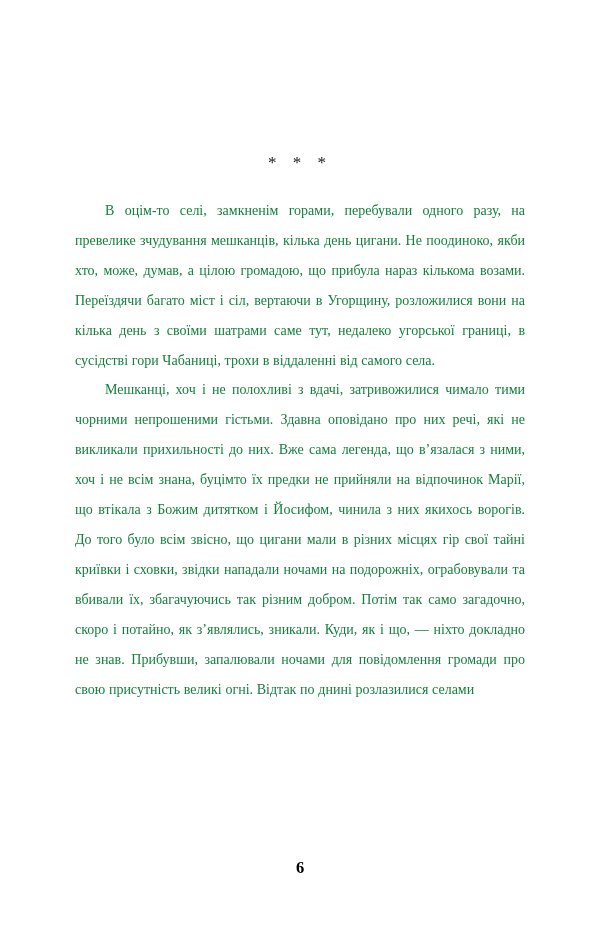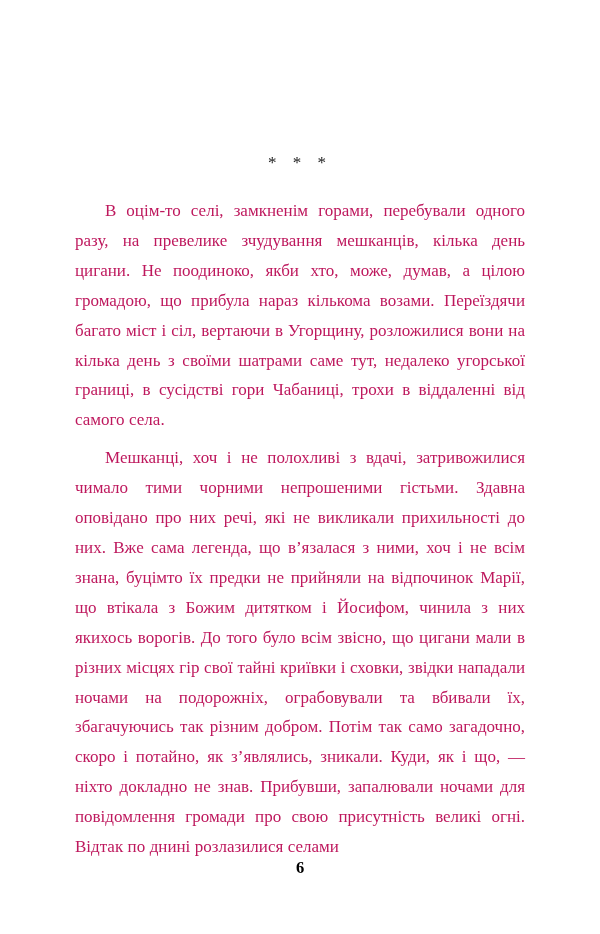--- a/index.html
+++ b/index.html
@@ -36,33 +36,33 @@
     line-height: 30px;
     letter-spacing: 6px;
     color: #1a1a1a;
     margin: 0 0 22px 0;
     height: 26px;
     user-select: none;
   }
 
   .para {
     margin: 0;
-    font-size: 17px;
+    font-size: 14px;
     line-height: 29.9px;
     text-align: justify;
     text-justify: inter-word;
     text-indent: 30px;
-    color: #be185d;
+    color: #15803d;
     hyphens: none;
     -webkit-hyphens: none;
     word-spacing: 0.2px;
   }
 
   .para + .para {
-    margin-top: 8px;
+    margin-top: 0;
   }
 
   .page-number {
     position: absolute;
     left: 0;
     top: 857px;
     width: 600px;
     text-align: center;
     font-size: 16.5px;
     font-weight: bold;

